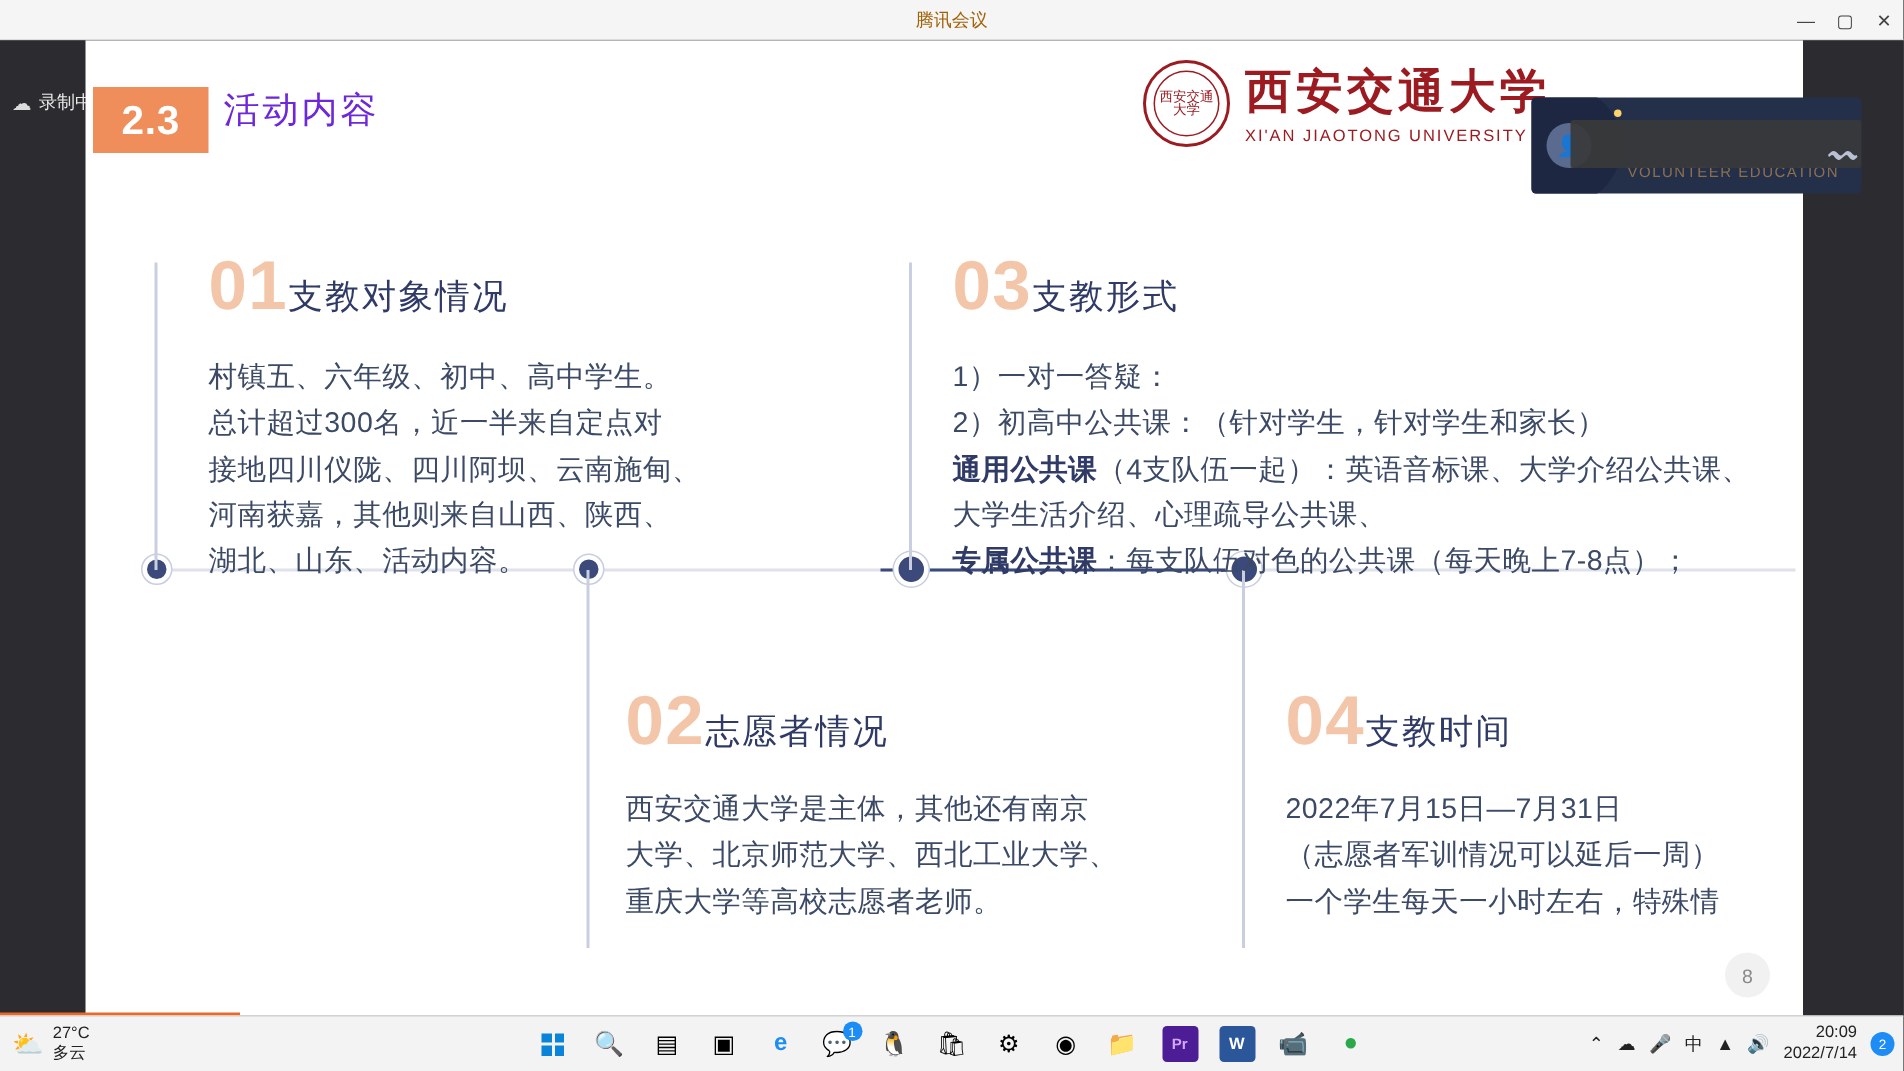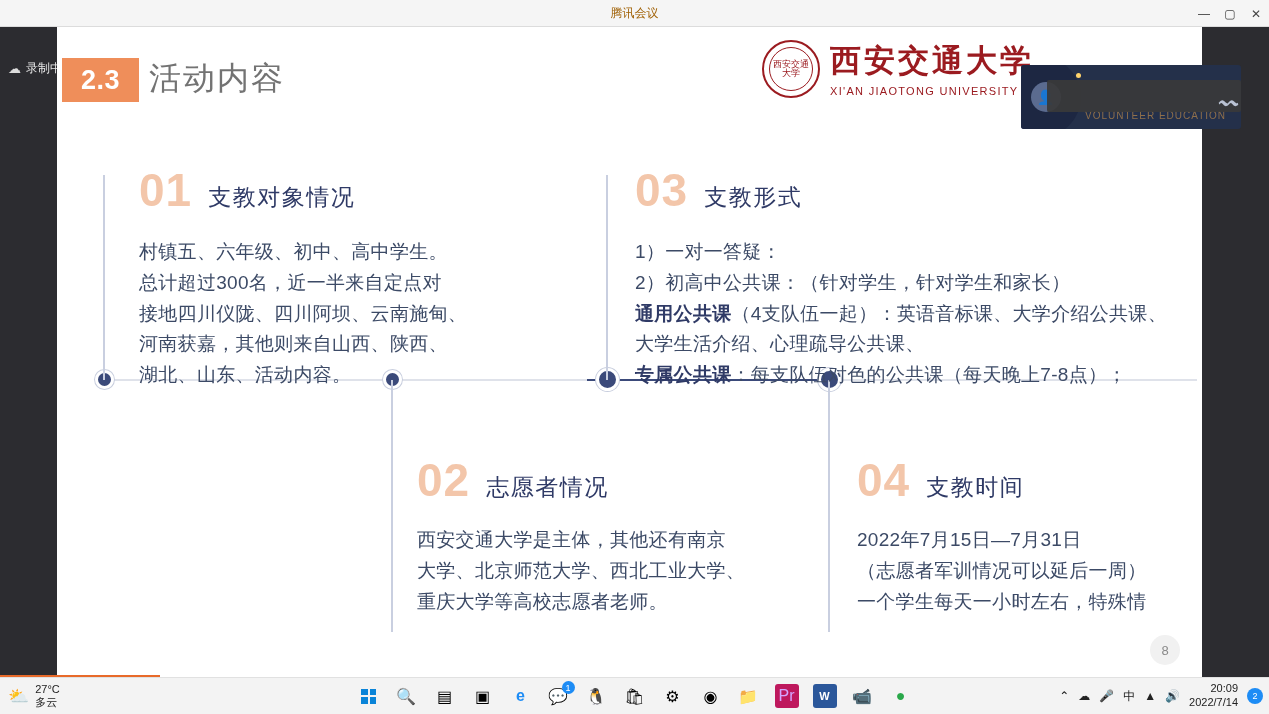--- a/index.html
+++ b/index.html
@@ -71,22 +71,22 @@
     background: #ef8e5a;
     color: #fff;
     font-size: 27px;
     font-weight: bold;
     display: flex; align-items: center; justify-content: center;
     letter-spacing: 0.5px;
   }
   .slide-title {
     position: absolute;
     left: 92px; top: 30px;
-    font-size: 32px;
-    color: #737373;
+    font-size: 24px;
+    color: #6d28d9;
     letter-spacing: 2px;
   }
   .logo {
     position: absolute;
     left: 705px; top: 13px;
     width: 300px; height: 62px;
     display: flex; align-items: flex-start;
   }
   .logo-seal {
     width: 58px; height: 58px;
@@ -172,21 +172,21 @@
     color: #2f3a66;
     letter-spacing: 1.5px;
   }
   .btext {
     font-size: 19px;
     color: #3c4a66;
     line-height: 1.62;
     letter-spacing: 0.3px;
   }
   .btext .b { font-weight: bold; color: #2f3a66; }
-  .headrow { display: flex; align-items: flex-end; gap: 16px; }
+  .headrow { display: flex; align-items: flex-end; gap: 0; }
 
   .page-num {
     position: absolute;
     right: 22px; bottom: 12px;
     width: 30px; height: 30px;
     border-radius: 50%;
     background: #f1f1f1;
     color: #8a8a8a;
     font-size: 13px;
     display: flex; align-items: center; justify-content: center;
@@ -479,21 +479,21 @@
       <div class="tb-ic" style="color:#1d8cf5;font-weight:bold;">e</div>
       <div class="tb-ic">
         <span>💬</span>
         <span class="badge-dot">1</span>
       </div>
       <div class="tb-ic">🐧</div>
       <div class="tb-ic">🛍</div>
       <div class="tb-ic">⚙</div>
       <div class="tb-ic">◉</div>
       <div class="tb-ic">📁</div>
-      <div class="tb-ic" style="background:#be185d;color:#d4a6ff;font-size:16px;font-weight:normal;border-radius:3px;">Pr</div>
+      <div class="tb-ic" style="background:#4c1d95;color:#d4a6ff;font-size:10px;font-weight:bold;border-radius:3px;">Pr</div>
       <div class="tb-ic" style="background:#2b579a;color:#fff;font-size:11px;font-weight:bold;border-radius:3px;">W</div>
       <div class="tb-ic">📹</div>
       <div class="tb-ic" style="color:#2aa84a;">●</div>
     </div>
 
     <div class="tray">
       <span class="tray-ic">⌃</span>
       <span class="tray-ic">☁</span>
       <span class="tray-ic">🎤</span>
       <span class="tray-ic">中</span>

